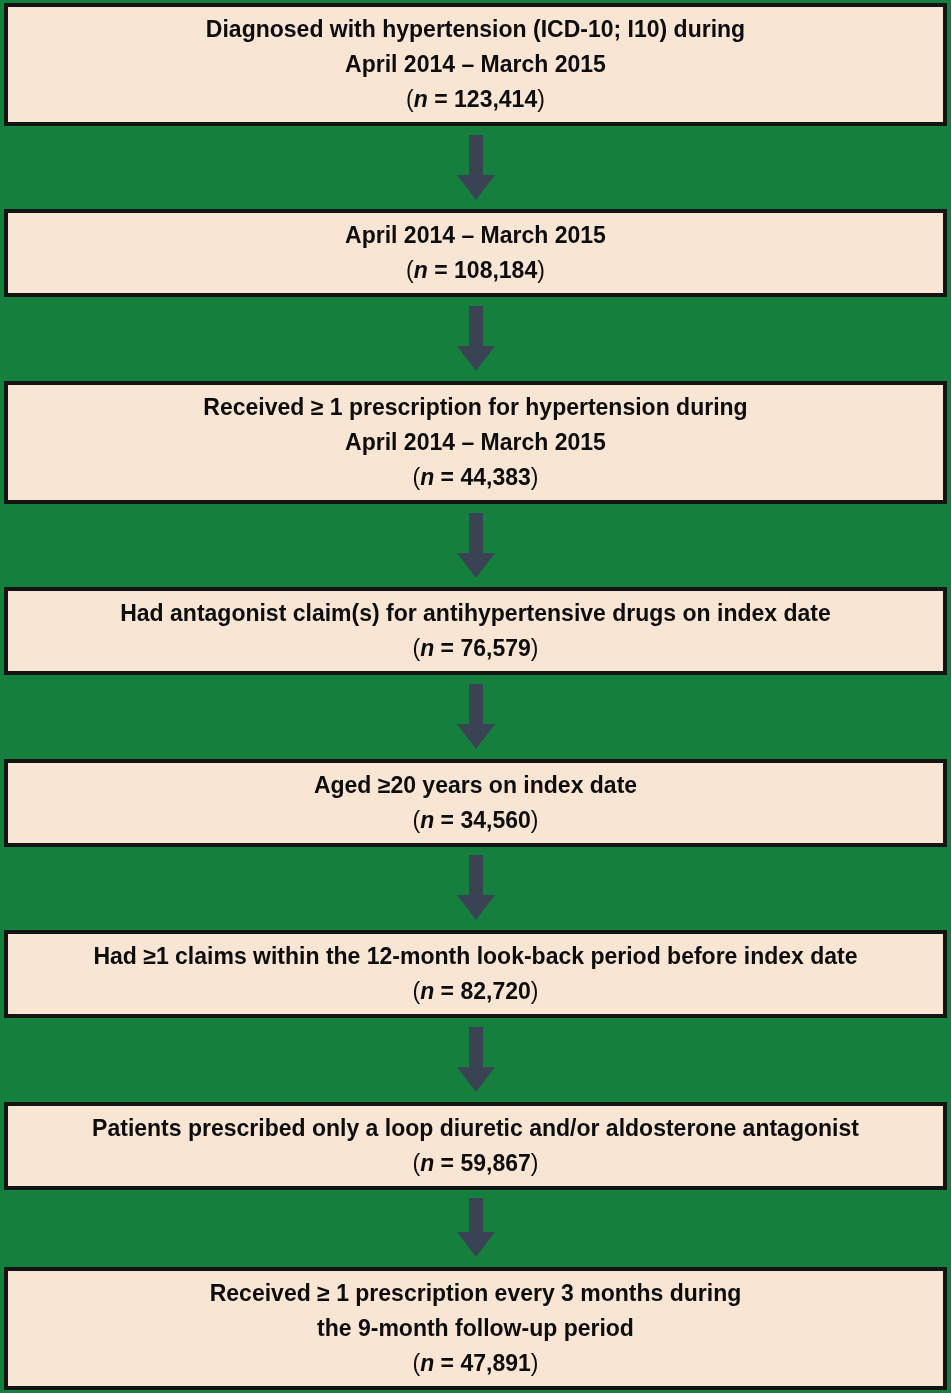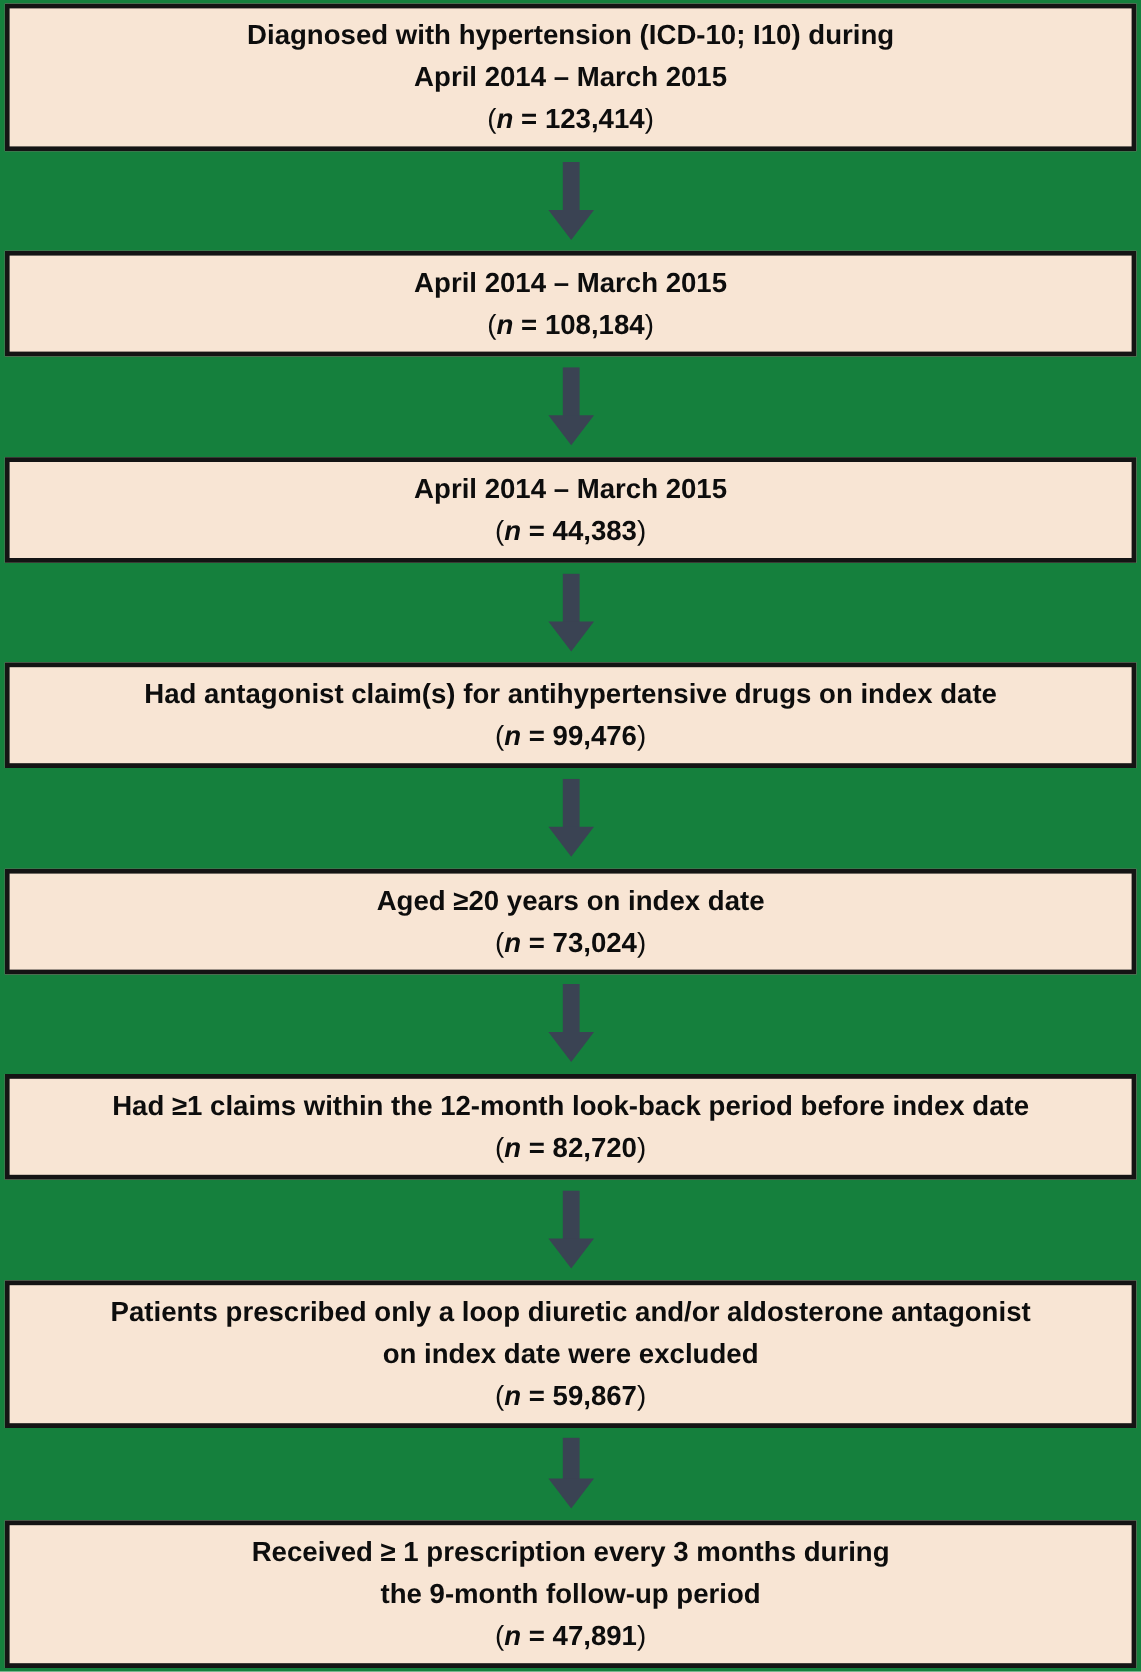--- a/index.html
+++ b/index.html
@@ -82,46 +82,47 @@
   </div>
 
   <div class="arrow-wrap">
     <svg class="arrow-svg" width="40" height="66" viewBox="0 0 40 66">
       <rect class="arrow-fill" x="13" y="0" width="14" height="42"></rect>
       <polygon class="arrow-fill" points="1,40 39,40 20,65"></polygon>
     </svg>
   </div>
 
   <div class="box">
+    <div class="line">Received ≥ 1 prescription for hypertension during</div>
     <div class="line">April 2014 – March 2015</div>
     <div class="line nline"><span class="paren">(</span><i>n</i><span> = </span><span>44,383</span><span class="paren">)</span></div>
   </div>
 
   <div class="arrow-wrap">
     <svg class="arrow-svg" width="40" height="66" viewBox="0 0 40 66">
       <rect class="arrow-fill" x="13" y="0" width="14" height="42"></rect>
       <polygon class="arrow-fill" points="1,40 39,40 20,65"></polygon>
     </svg>
   </div>
 
   <div class="box">
     <div class="line">Had antagonist claim(s) for antihypertensive drugs on index date</div>
-    <div class="line nline"><span class="paren">(</span><i>n</i><span> = </span><span>99,476</span><span class="paren">)</span></div>
+    <div class="line nline"><span class="paren">(</span><i>n</i><span> = </span><span>76,579</span><span class="paren">)</span></div>
   </div>
 
   <div class="arrow-wrap">
     <svg class="arrow-svg" width="40" height="66" viewBox="0 0 40 66">
       <rect class="arrow-fill" x="13" y="0" width="14" height="42"></rect>
       <polygon class="arrow-fill" points="1,40 39,40 20,65"></polygon>
     </svg>
   </div>
 
   <div class="box">
     <div class="line">Aged ≥20 years on index date</div>
-    <div class="line nline"><span class="paren">(</span><i>n</i><span> = </span><span>73,024</span><span class="paren">)</span></div>
+    <div class="line nline"><span class="paren">(</span><i>n</i><span> = </span><span>34,560</span><span class="paren">)</span></div>
   </div>
 
   <div class="arrow-wrap">
     <svg class="arrow-svg" width="40" height="66" viewBox="0 0 40 66">
       <rect class="arrow-fill" x="13" y="0" width="14" height="42"></rect>
       <polygon class="arrow-fill" points="1,40 39,40 20,65"></polygon>
     </svg>
   </div>
 
   <div class="box">
@@ -131,21 +132,20 @@
 
   <div class="arrow-wrap">
     <svg class="arrow-svg" width="40" height="66" viewBox="0 0 40 66">
       <rect class="arrow-fill" x="13" y="0" width="14" height="42"></rect>
       <polygon class="arrow-fill" points="1,40 39,40 20,65"></polygon>
     </svg>
   </div>
 
   <div class="box">
     <div class="line">Patients prescribed only a loop diuretic and/or aldosterone antagonist</div>
-    <div class="line">on index date were excluded</div>
     <div class="line nline"><span class="paren">(</span><i>n</i><span> = </span><span>59,867</span><span class="paren">)</span></div>
   </div>
 
   <div class="arrow-wrap">
     <svg class="arrow-svg" width="40" height="60" viewBox="0 0 40 60">
       <rect class="arrow-fill" x="13" y="0" width="14" height="36"></rect>
       <polygon class="arrow-fill" points="1,34 39,34 20,59"></polygon>
     </svg>
   </div>
 

